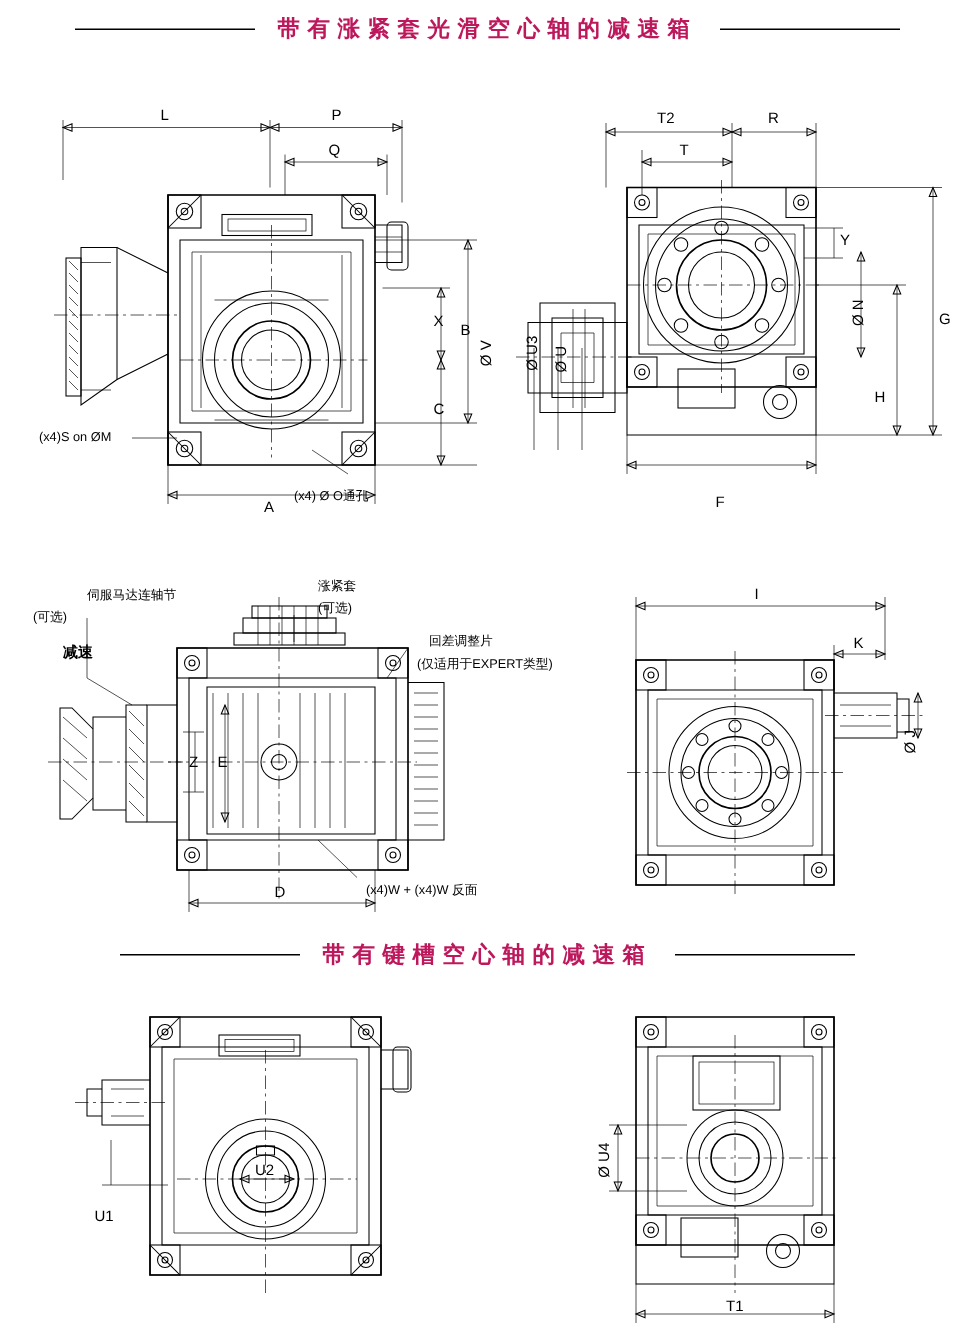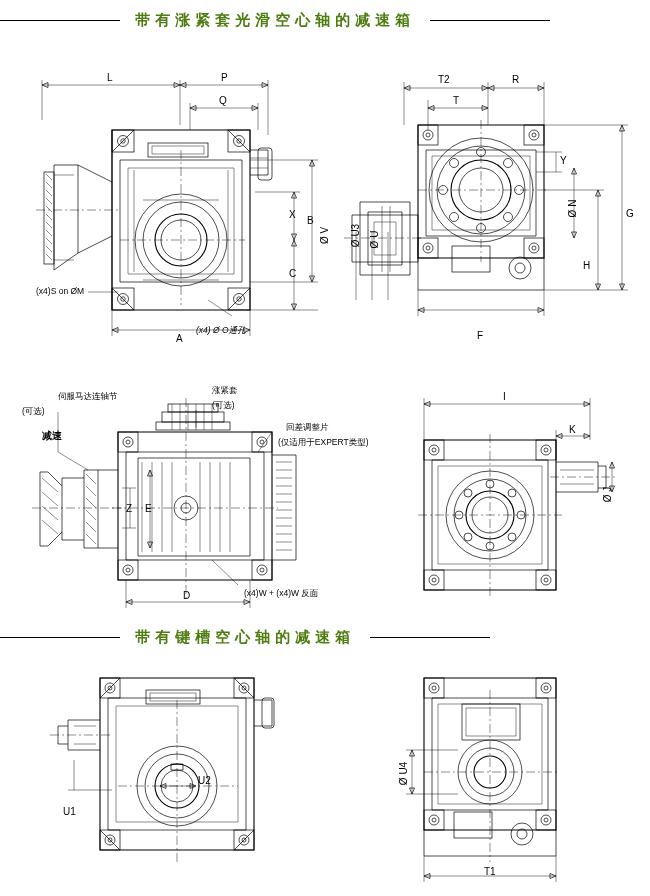--- a/index.html
+++ b/index.html
@@ -5,22 +5,22 @@
   html,body{margin:0;padding:0;background:#ffffff;}
   body{
     width:650px;height:896px;position:relative;overflow:hidden;
     font-family:"Liberation Sans","DejaVu Sans",sans-serif;
     color:#000;
   }
   .page{position:absolute;left:0;top:0;width:650px;height:896px;}
 
   
   .title{
-    position:absolute;text-align:left;width:100%;
-    font-size:15px;letter-spacing:5px;font-weight:bold;color:#4d7c0f;
+    position:absolute;text-align:center;width:100%;
+    font-size:15px;letter-spacing:5px;font-weight:bold;color:#be185d;
   }
   .title .rule{
     display:inline-block;vertical-align:middle;height:1px;background:#000;width:120px;
   }
   .title span.t{display:inline-block;vertical-align:middle;padding:0 6px;}
 
   
   .dim{position:absolute;font-size:10px;color:#000;white-space:nowrap;}
   .dimv{position:absolute;font-size:10px;color:#000;white-space:nowrap;
         transform-origin:center center;}
@@ -440,22 +440,22 @@
   </svg>
 
   <div class="dim" style="left:107px;top:72px;">L</div>
   <div class="dim" style="left:221px;top:72px;">P</div>
   <div class="dim" style="left:219px;top:95px;">Q</div>
   <div class="dim" style="left:289px;top:209px;">X</div>
   <div class="dim" style="left:307px;top:215px;">B</div>
   <div class="dim" style="left:289px;top:268px;">C</div>
   <div class="dim" style="left:176px;top:333px;">A</div>
 
-  <div class="note" style="left:36px;top:286px;">(x4)S on ØM</div>
-  <div class="note" style="left:196px;top:325px;font-style:italic;">(x4) Ø O通孔</div>
+  <div class="note" style="left:26px;top:286px;">(x4)S on ØM</div>
+  <div class="note" style="left:196px;top:325px;">(x4) Ø O通孔</div>
 
   <div class="dim" style="left:438px;top:74px;">T2</div>
   <div class="dim" style="left:512px;top:74px;">R</div>
   <div class="dim" style="left:453px;top:95px;">T</div>
   <div class="dim" style="left:560px;top:155px;">Y</div>
   <div class="dim" style="left:626px;top:208px;">G</div>
   <div class="dim" style="left:583px;top:260px;">H</div>
   <div class="dim" style="left:477px;top:330px;">F</div>
 
   <div class="dimv" style="left:316px;top:230px;transform:rotate(-90deg);">Ø V</div>
@@ -474,21 +474,21 @@
 
   <div class="dim" style="left:126px;top:503px;">Z</div>
   <div class="dim" style="left:145px;top:503px;">E</div>
   <div class="dim" style="left:183px;top:590px;">D</div>
 
   <div class="dim" style="left:503px;top:391px;">I</div>
   <div class="dim" style="left:569px;top:424px;">K</div>
   <div class="dimv" style="left:600px;top:489px;transform:rotate(-90deg);">Ø J</div>
 
   <div class="dim" style="left:63px;top:770px;margin-top:36px;">U1</div>
-  <div class="dim" style="left:170px;top:775px;margin-left:28px;">U2</div>
+  <div class="dim" style="left:170px;top:775px;">U2</div>
   <div class="dimv" style="left:392px;top:768px;transform:rotate(-90deg);">Ø U4</div>
   <div class="dim" style="left:484px;top:866px;">T1</div>
 
   <div class="title" style="top:627px;">
     <span class="rule"></span>
     <span class="t">带有键槽空心轴的减速箱</span>
     <span class="rule"></span>
   </div>
 
 </div>

